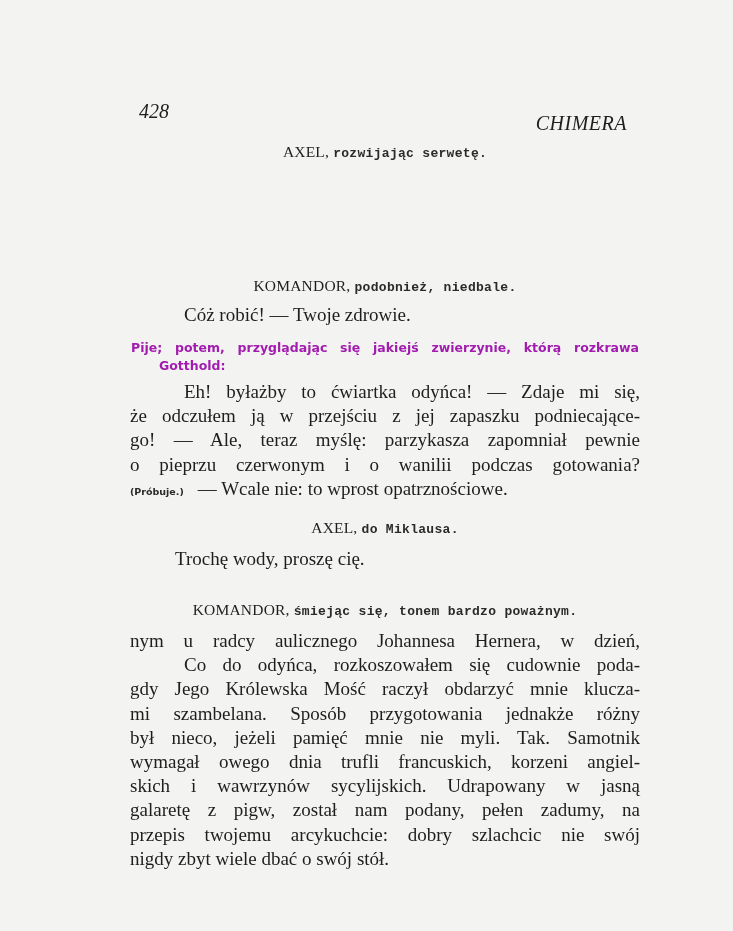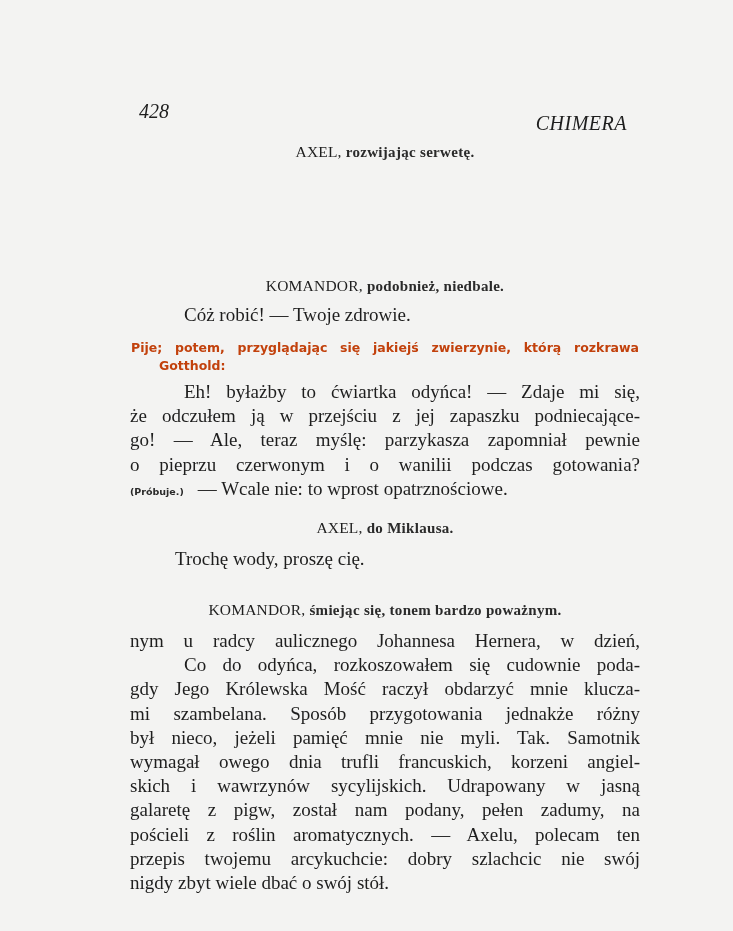--- a/index.html
+++ b/index.html
@@ -47,22 +47,22 @@
       position: absolute;
       left: 130px;
       width: 510px;
     }
     .speaker {
       text-align: center;
       font-size: 15.5px;
       letter-spacing: 0.2px;
     }
     .speaker .dir {
-      font-family: Liberation Serif, serif;
-      font-size: 15px;
+      font-family: Liberation Mono, monospace;
+      font-size: 13px;
       font-weight: bold;
       letter-spacing: 0.3px;
       color: #2a2a2a;
       margin-top: 20px;
     }
     .speech {
       font-size: 19px;
       line-height: 24.2px;
       text-align: justify;
     }
@@ -75,21 +75,21 @@
     .speech .line.last {
       text-align-last: left;
     }
     .speech .indent {
       padding-left: 54px;
     }
     .stage {
       font-family: "DejaVu Sans", sans-serif;
       font-size: 12.5px;
       font-weight: bold;
-      color: #c2410c;
+      color: #a21caf;
       line-height: 18px;
     }
     .stage .line {
       display: block;
       white-space: nowrap;
       text-align: justify;
       text-align-last: justify;
     }
     .stage .line.last {
       text-align-last: left;
@@ -158,18 +158,17 @@
 
   <div class="block speech" style="top:629px;">
     <span class="line">nym u radcy aulicznego Johannesa Hernera, w dzień,</span>
     <span class="line indent">Co do odyńca, rozkoszowałem się cudownie poda-</span>
     <span class="line">gdy Jego Królewska Mość raczył obdarzyć mnie klucza-</span>
     <span class="line">mi szambelana. Sposób przygotowania jednakże różny</span>
     <span class="line">był nieco, jeżeli pamięć mnie nie myli. Tak. Samotnik</span>
     <span class="line">wymagał owego dnia trufli francuskich, korzeni angiel-</span>
     <span class="line">skich i wawrzynów sycylijskich. Udrapowany w jasną</span>
     <span class="line">galaretę z pigw, został nam podany, pełen zadumy, na</span>
-    <span class="line">pościeli z roślin aromatycznych. — Axelu, polecam ten</span>
     <span class="line">przepis twojemu arcykuchcie: dobry szlachcic nie swój</span>
     <span class="line last">nigdy zbyt wiele dbać o swój stół.</span>
   </div>
 
 </div>
 
 </body></html>

